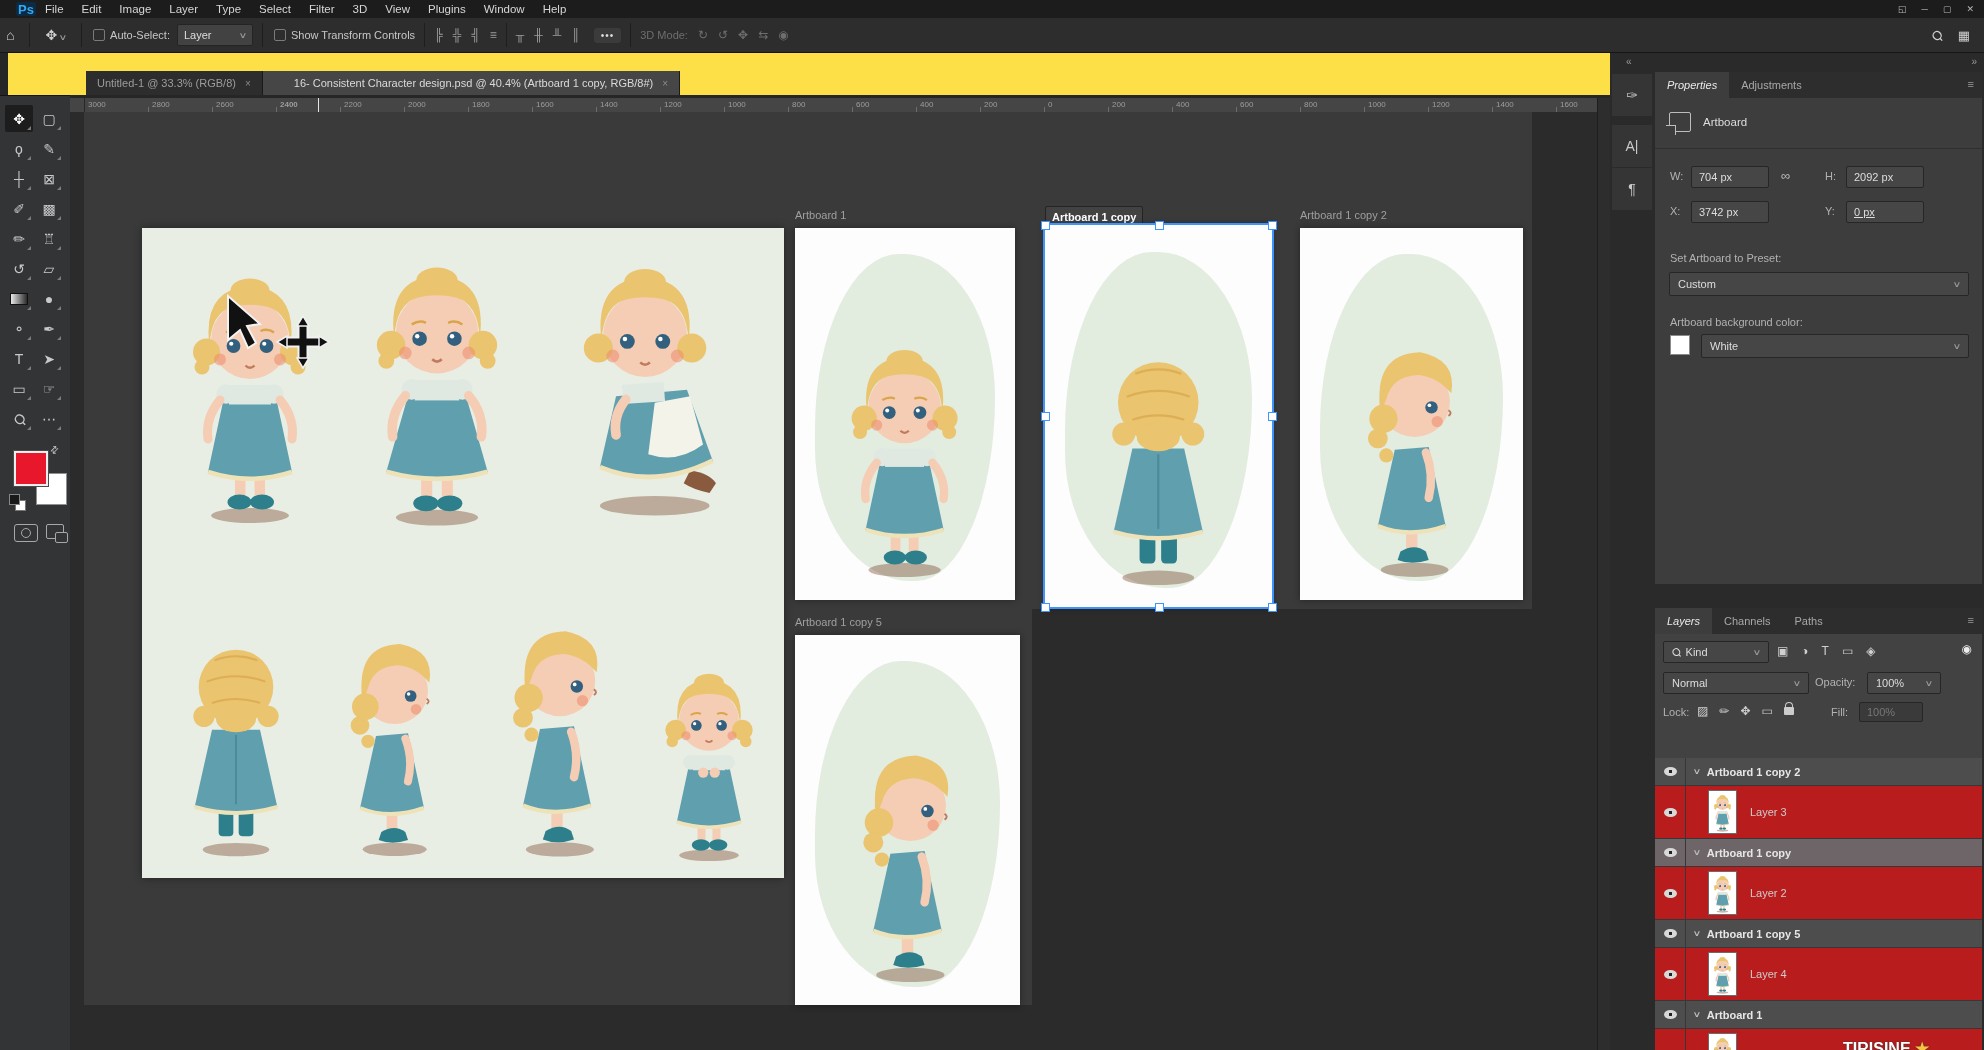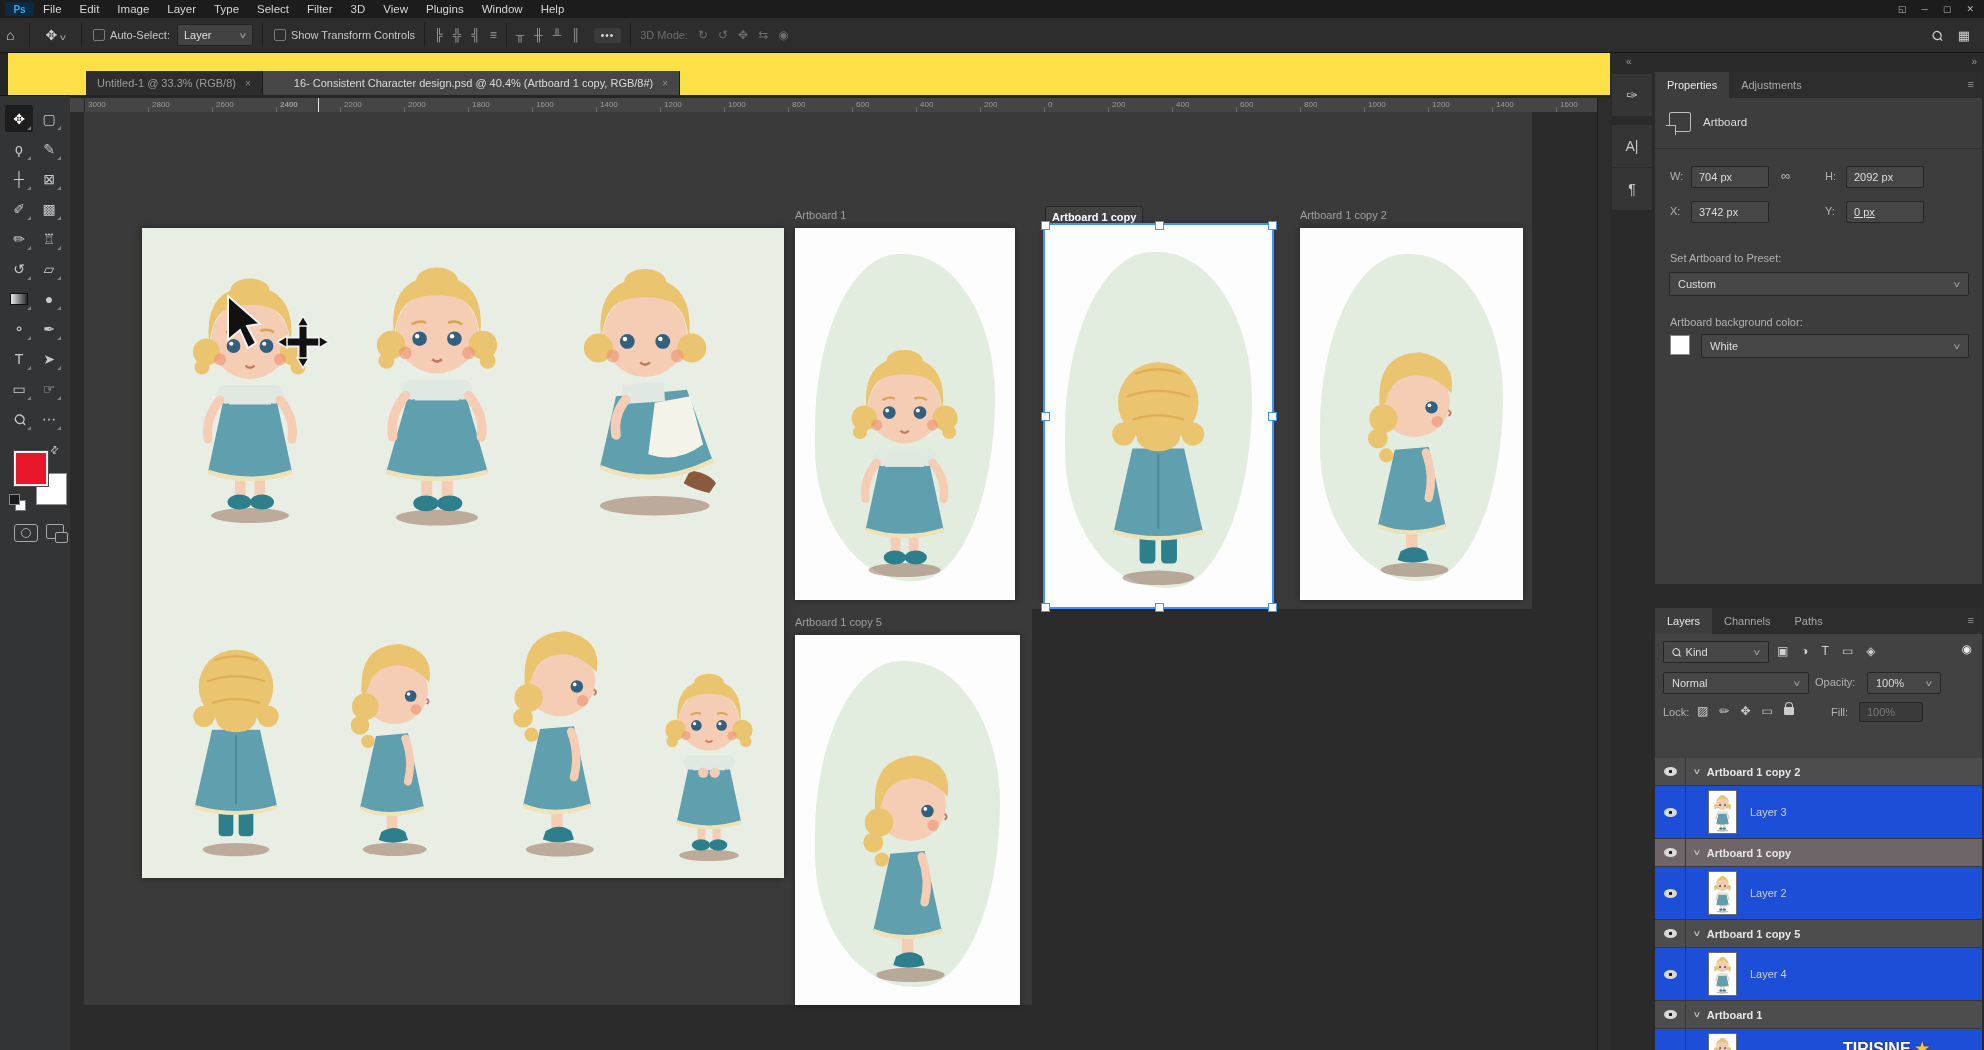--- a/index.html
+++ b/index.html
@@ -1,21 +1,21 @@
 <!DOCTYPE html>
 <html><head>
 <meta charset="utf-8">
 <style>
   html,body{margin:0;padding:0;background:#111;}
   #app{position:relative;width:1984px;height:1050px;overflow:hidden;background:#262626;
        font-family:"Liberation Sans",sans-serif;-webkit-font-smoothing:antialiased;color:#ccc;}
   .abs{position:absolute;}
   
   #menubar{left:0;top:0;width:100%;height:18px;background:#1c1c1c;display:flex;align-items:center;font-size:11.5px;color:#d6d6d6;z-index:9;}
-  .ps-logo{width:29px;height:14px;margin-left:5px;background:#0b2a44;color:#38a8f0;font-size:10px;font-weight:bold;
+  .ps-logo{width:20px;height:14px;margin-left:16px;background:#0b2a44;color:#38a8f0;font-size:13px;font-weight:bold;
            border-radius:2px;display:flex;align-items:center;justify-content:center;}
   #menu-items{display:flex;height:100%;align-items:center;}
   .menu-item{padding:0 9px;cursor:default;}
   #win-controls{margin-left:auto;display:flex;gap:15px;padding-right:10px;color:#b5b5b5;font-size:9px;}
   
   #optionsbar{left:0;top:18px;width:100%;height:34px;background:#2d2d2d;border-bottom:1px solid #151515;
               display:flex;align-items:center;font-size:11px;color:#c7c7c7;z-index:8;}
   .vsep{width:1px;height:24px;background:#1e1e1e;margin:0 9px;flex:none;}
   .obar-ic{font-size:14px;color:#d0d0d0;padding:0 6px;}
   .chev{font-size:8px;color:#999;transform:scaleX(1.5);display:inline-block;margin-left:3px;}
@@ -77,40 +77,40 @@
   
   #dock{left:1610px;top:52px;width:374px;height:998px;background:#2a2a2a;}
   .dock-collapse{position:absolute;top:4px;font-size:10px;color:#9a9a9a;letter-spacing:-1px;}
   #dock-icons{position:absolute;left:2px;top:22px;width:40px;}
   .dock-ic{width:40px;height:42px;background:#353535;display:flex;align-items:center;justify-content:center;
            color:#c9c9c9;font-size:14px;border-bottom:1px solid #2a2a2a;}
   .dock-ic.gap{margin-top:8px;}
   #panels{position:absolute;left:45px;top:20px;right:2px;bottom:0;}
   .panel-tabs{height:26px;background:#2d2d2d;display:flex;align-items:center;position:relative;}
   .ptab{padding:0 12px;height:26px;line-height:26px;font-size:11px;color:#a8a8a8;}
-  .ptab.active{background:#3d3d3d;color:#e9e9e9;}
+  .ptab.active{background:#3d3d3d;color:#e9e9e9;font-style:italic;}
   .pmenu{position:absolute;right:8px;top:6px;font-size:11px;color:#9a9a9a;}
   #props{position:absolute;left:0;top:0;width:100%;height:512px;background:#3d3d3d;}
   .plabel{font-size:11px;color:#b2b2b2;}
   .inputbox{position:absolute;background:#464646;border:1px solid #262626;border-radius:2px;height:20px;line-height:20px;
             font-size:11px;color:#ddd;padding:0 7px;}
   .selbox{position:absolute;background:#464646;border:1px solid #262626;border-radius:2px;height:22px;display:flex;
           align-items:center;justify-content:space-between;font-size:11px;color:#ddd;padding:0 8px;}
   .ab-ic{width:20px;height:18px;border:1.5px solid #bdbdbd;border-radius:2px;position:relative;}
   .ab-ic::after{content:'';position:absolute;left:-4px;bottom:-4px;width:9px;height:9px;background:#3d3d3d;border-top:1.5px solid #bdbdbd;border-right:1.5px solid #bdbdbd;}
   #layers{position:absolute;left:0;top:536px;width:100%;bottom:0;background:#424242;overflow:hidden;}
   .filter-ic{font-size:12px;color:#d0d0d0;}
   .css-lock{position:relative;width:10px;height:8px;background:#ccc;border-radius:1px;display:inline-block;}
   .css-lock::before{content:'';position:absolute;left:1px;top:-5px;width:6px;height:5px;border:1.5px solid #ccc;border-bottom:none;border-radius:4px 4px 0 0;}
   .css-eye{width:13px;height:9px;border-radius:50%;background:radial-gradient(circle at 50% 50%,#222 1.5px,#d8d8d8 2px);display:inline-block;}
   #lrows{position:absolute;left:0;top:150px;width:100%;}
   .lrow{display:flex;align-items:center;border-bottom:1px solid #373737;}
   .lrow.group{height:27px;background:#4d4d4d;}
   .lrow.group.selected{background:#6e6568;}
-  .lrow.layer{height:52px;background:#1d4ed8;}
+  .lrow.layer{height:52px;background:#b91c1c;}
   .eye-cell{width:30px;align-self:stretch;display:flex;align-items:center;justify-content:center;border-right:1px solid #373737;flex:none;}
   .gchev{margin:0 7px 0 8px;font-size:8px;color:#c0c0c0;transform:scaleX(1.5);}
   .gname{font-size:11px;font-weight:bold;color:#e6e6e6;}
   .lthumb{margin-left:22px;width:27px;height:42px;background:#fff;border:1px solid #6b6b6b;flex:none;}
   .lname{margin-left:13px;font-size:11px;color:#cdcdcd;}
   #watermark{left:1843px;top:1039px;width:150px;height:11px;overflow:hidden;z-index:20;font-weight:bold;font-size:16px;
              color:#fff;text-shadow:0 0 2px #333;white-space:nowrap;}
   #watermark .star{color:#f5c542;}
 </style>
 </head>

